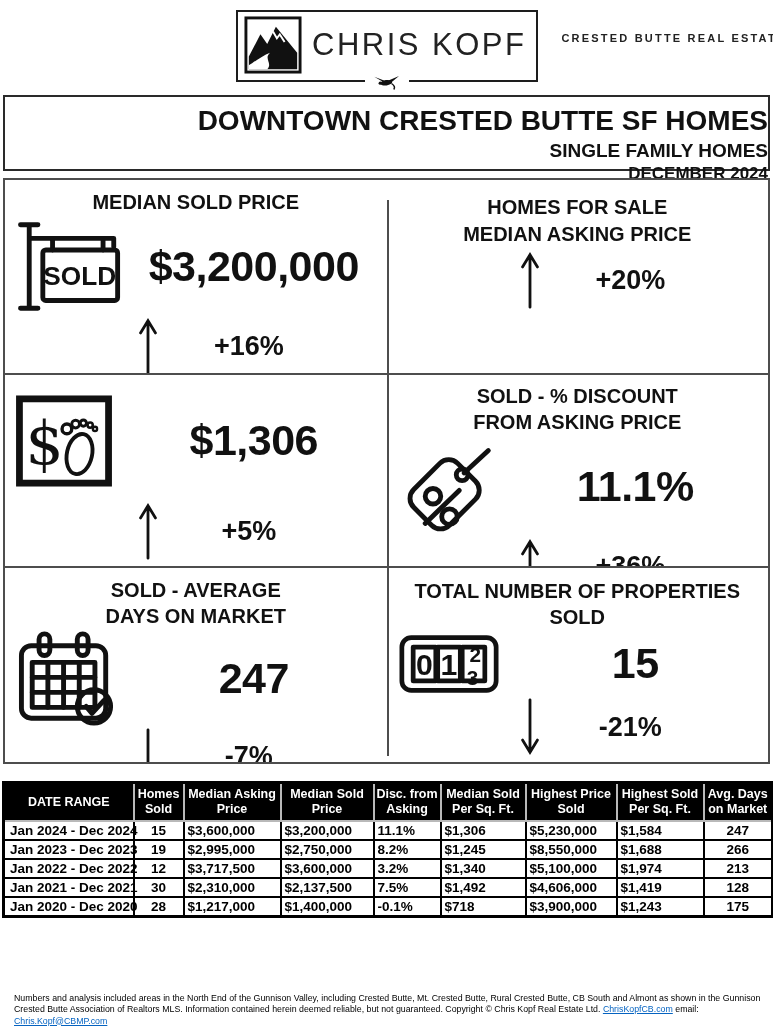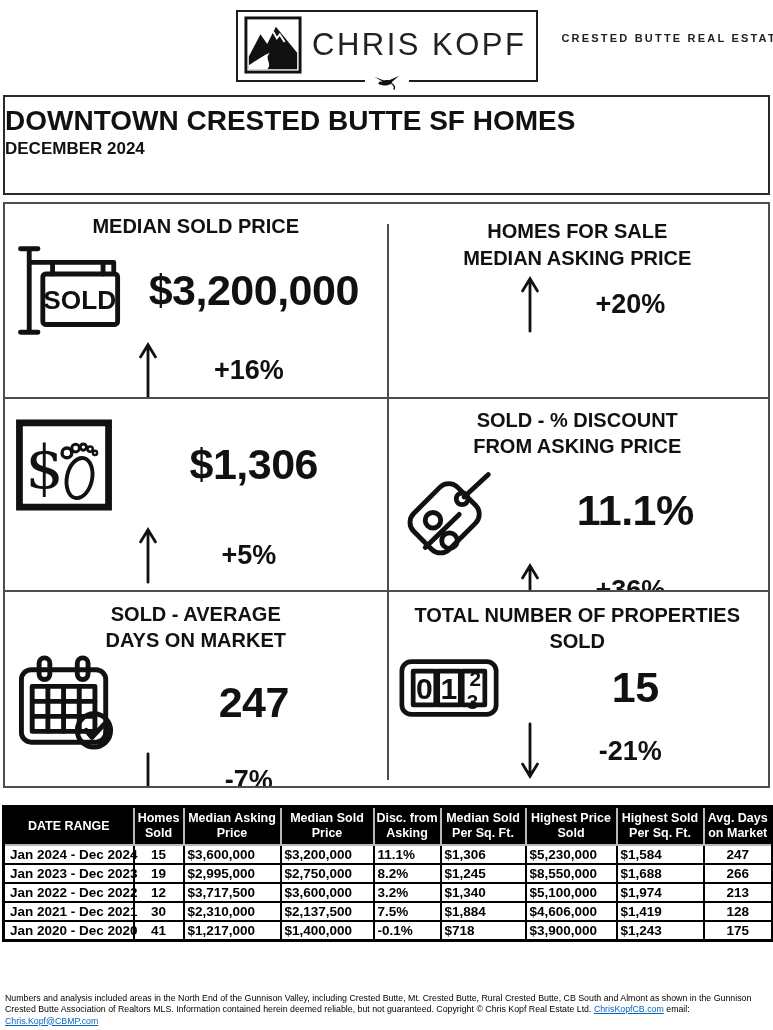--- a/index.html
+++ b/index.html
@@ -13,21 +13,21 @@
               border:2px solid #1d1d1d; background:#fff; display:flex; align-items:center;
               padding:5px 8px 7px 6px; }
   .logo-mark { flex:0 0 58px; height:58px; }
   .logo-text { margin-left:10px; display:flex; flex-direction:row; }
   .logo-name { font-size:31px; line-height:1.05; letter-spacing:2.5px; font-weight:400; color:#222; white-space:nowrap; }
   .logo-tagline { font-size:11px; letter-spacing:2.2px; font-weight:700; color:#222; margin-top:3px; white-space:nowrap;margin-left:35px; }
   .fly { position:absolute; left:50%; bottom:-11px; transform:translateX(-50%);
          background:#fff; padding:0 7px; line-height:0; }
 
   
-  .title-box { margin:0 3px; height:100px; border:2px solid #2a2a2a; text-align:left; padding-top:7px; }
+  .title-box { margin:0 3px; height:76px; border:2px solid #2a2a2a; text-align:right; padding-top:7px; }
   .title-main { font-size:28px; font-weight:700; letter-spacing:0; line-height:1.2; }
   .title-sub  { font-size:19px; font-weight:700; line-height:1.35; }
   .title-date { font-size:17px; font-weight:700; line-height:1.35; }
 
   
   .stats-box { position:relative; margin:7px 3px 0; height:586px; border:2px solid #4d4d4d; background:#fff; }
   .div-v { position:absolute; left:50%; top:20px; bottom:6px; width:2px; background:#4d4d4d; }
   .div-h { position:absolute; left:0; right:0; height:2px; background:#4d4d4d; }
   .div-h.h1 { top:33.1%; } .div-h.h2 { top:66.3%; }
   .stats-grid { display:grid; width:100%; height:100%;
@@ -51,21 +51,21 @@
        vertical-align:middle; line-height:1.2; padding:3px 1px; white-space:pre-line;
        border:2px solid #b9b9b9; }
   td { background:#fff; color:#000; font-size:13.5px; font-weight:700; border:2px solid #000;
        padding:1px 3px; height:18px; vertical-align:middle; white-space:nowrap; }
   td:nth-child(1){ text-align:center; padding-left:5px; }
   td:nth-child(2){ text-align:center; }
   td:nth-child(n+3){ padding-right:7px; }
   td:nth-child(9){ text-align:center; padding-right:3px; }
 
   
-  .footer { position:absolute; left:5px; right:5px; bottom:3px; font-size:8.8px; line-height:1.3; color:#000; }
+  .footer { position:absolute; left:14px; right:5px; bottom:3px; font-size:8.8px; line-height:1.3; color:#000; }
   .footer a { color:#0563C1; text-decoration:underline; }
 
   svg .ink { stroke:#111; fill:none; stroke-width:5; stroke-linecap:round; stroke-linejoin:round; }
 </style>
 </head>
 <body>
 
 <div class="page">
 
   <div class="header">
@@ -87,20 +87,21 @@
           <ellipse cx="19" cy="13" rx="8" ry="3.6" fill="#111" transform="rotate(-8 19 13)"></ellipse>
           <circle cx="11" cy="13.5" r="2.2" fill="#111"></circle>
           <path d="M26,14 q6,4 3,8" stroke="#111" stroke-width="2" fill="none"></path>
         </svg>
       </div>
     </div>
   </div>
 
   <div class="title-box">
     <div class="title-main">DOWNTOWN CRESTED BUTTE SF HOMES</div>
+    <div class="title-sub">SINGLE FAMILY HOMES</div>
     <div class="title-date">DECEMBER 2024</div>
   </div>
 
   <div class="stats-box">
     <div class="div-v"></div>
     <div class="div-h h1"></div>
     <div class="div-h h2"></div>
     <div class="stats-grid">
 
       <div class="panel">
@@ -305,28 +306,28 @@
             <td>$5,100,000</td>
             <td>$1,974</td>
             <td>213</td>
           </tr>
           <tr>
             <td>Jan 2021 - Dec 2021</td>
             <td>30</td>
             <td>$2,310,000</td>
             <td>$2,137,500</td>
             <td>7.5%</td>
-            <td>$1,884</td>
+            <td>$1,492</td>
             <td>$4,606,000</td>
             <td>$1,419</td>
             <td>128</td>
           </tr>
           <tr>
             <td>Jan 2020 - Dec 2020</td>
-            <td>41</td>
+            <td>28</td>
             <td>$1,217,000</td>
             <td>$1,400,000</td>
             <td>-0.1%</td>
             <td>$718</td>
             <td>$3,900,000</td>
             <td>$1,243</td>
             <td>175</td>
           </tr>
         </tbody>
     </table>

